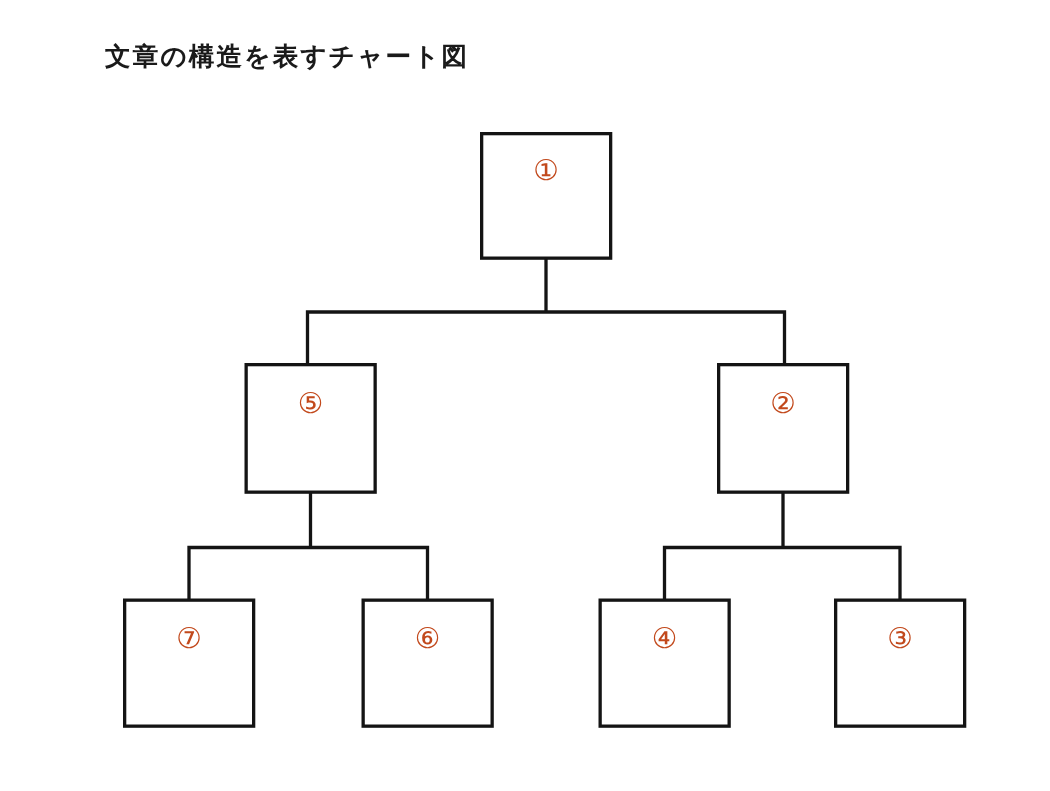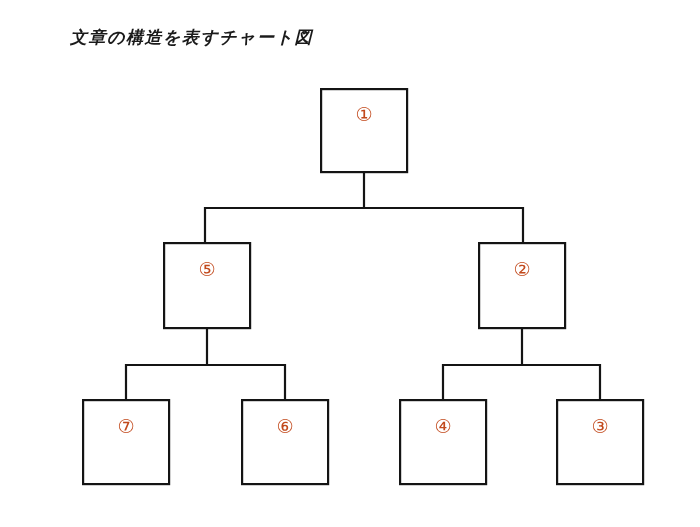--- a/index.html
+++ b/index.html
@@ -11,21 +11,20 @@
     height: 527px;
     background: #ffffff;
     font-family: "DejaVu Sans", "Liberation Sans", sans-serif;
     overflow: hidden;
   }
   #canvas {
     position: relative;
     width: 566px;
     height: 527px;
     background: #ffffff;
-    font-style: italic;
   }
   #chart-title {
     position: absolute;
     left: 70px;
     top: 26px;
     font-size: 17px;
     font-weight: bold;
     color: #1a1a1a;
     letter-spacing: 1.5px;
     white-space: nowrap;

